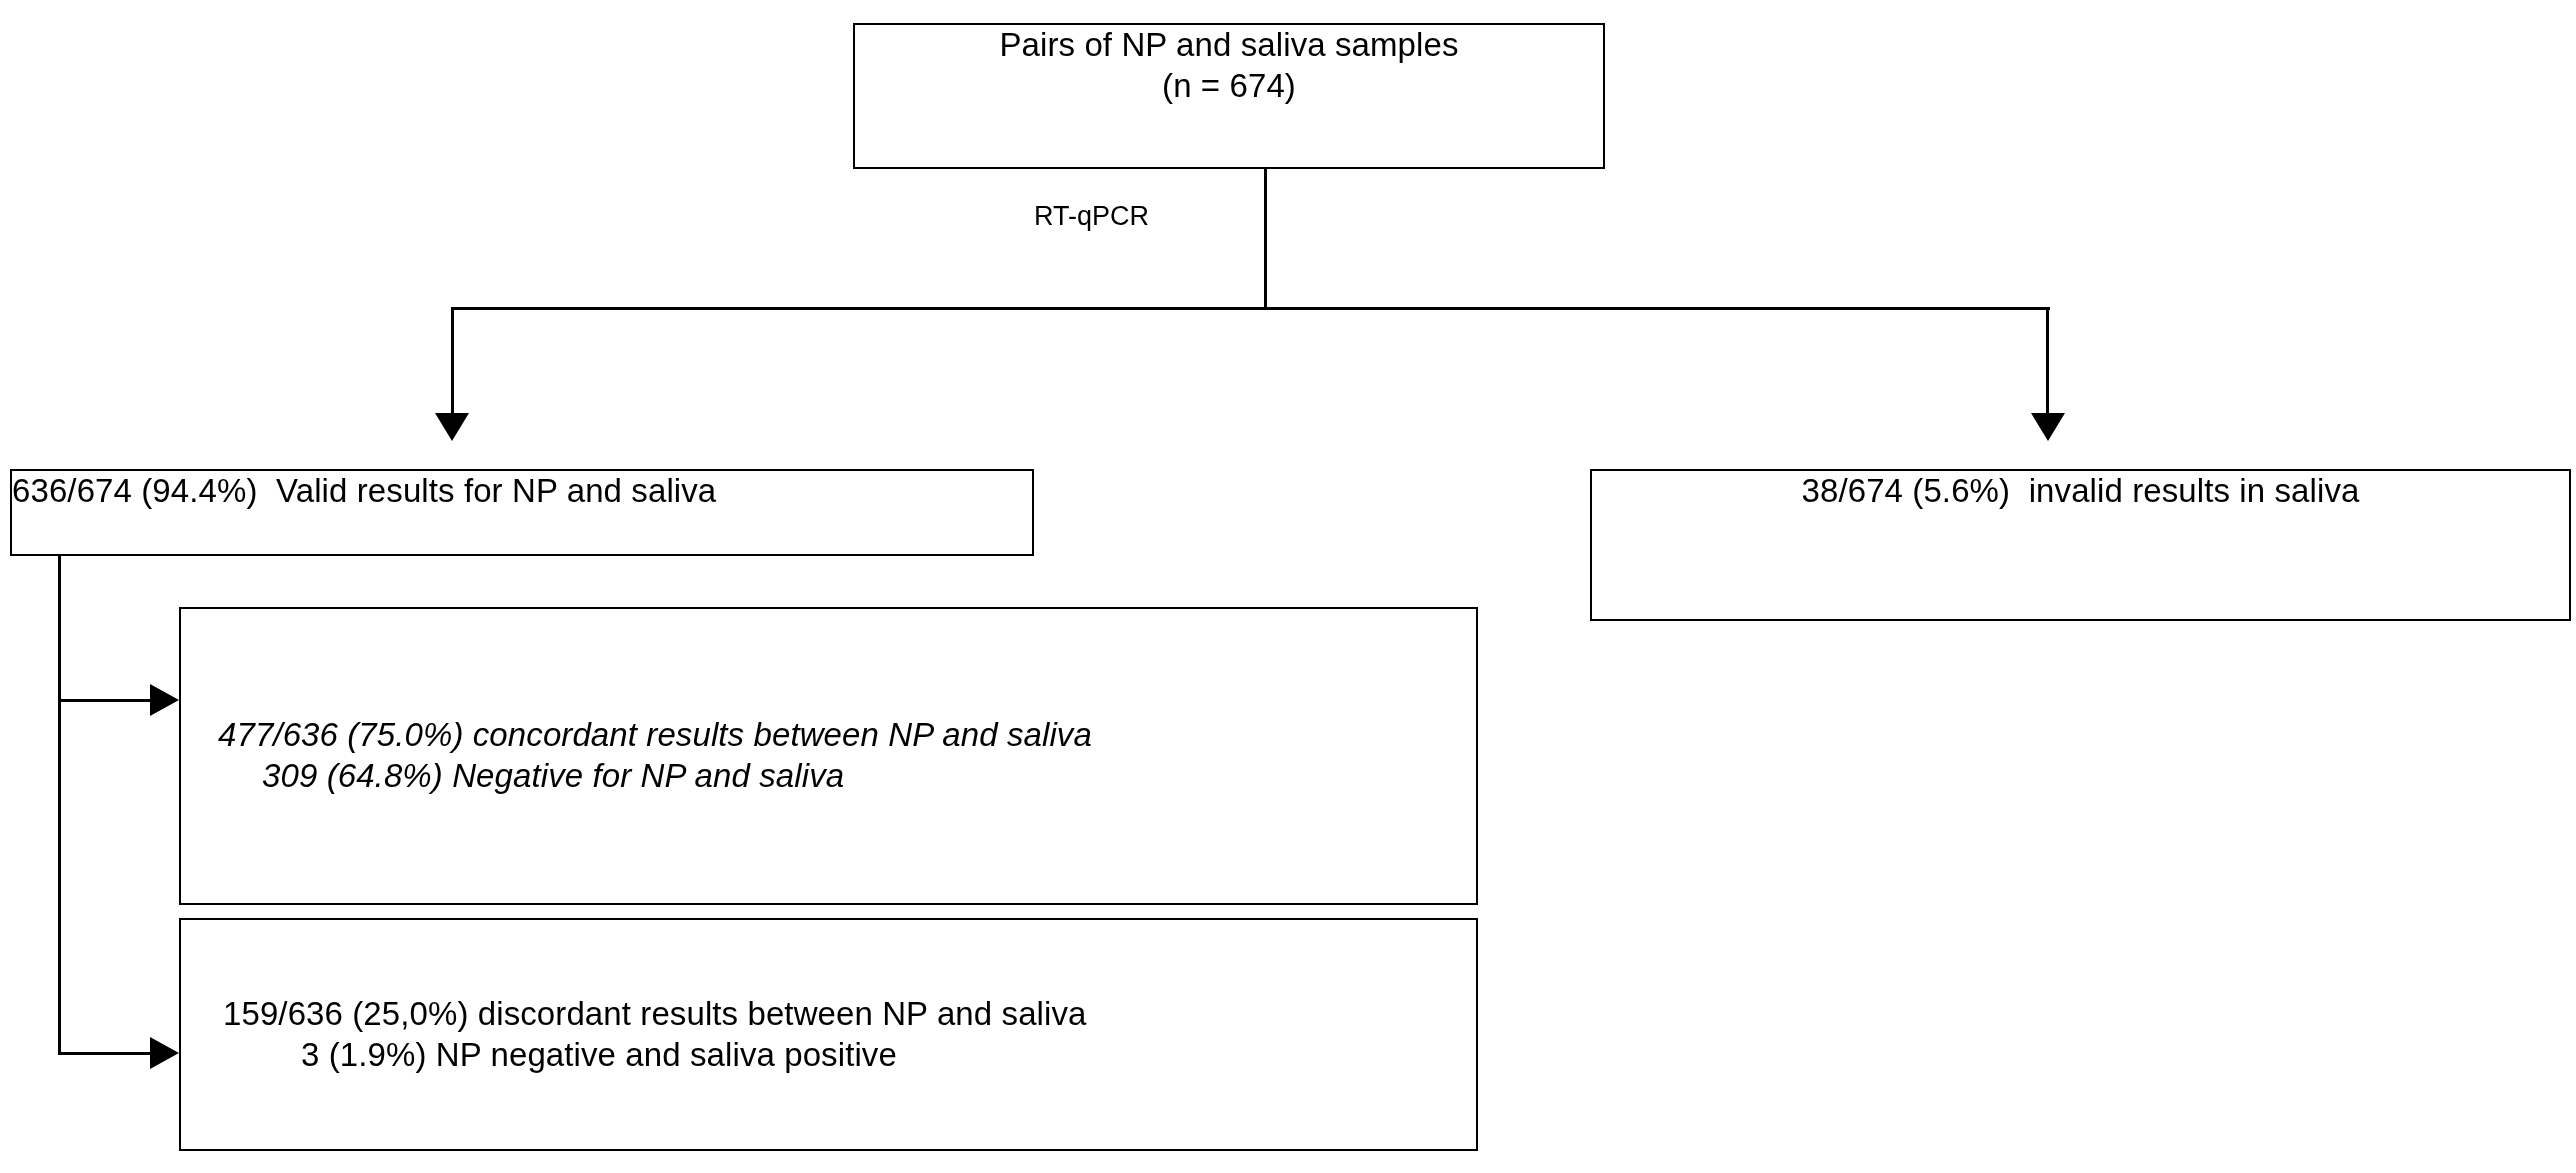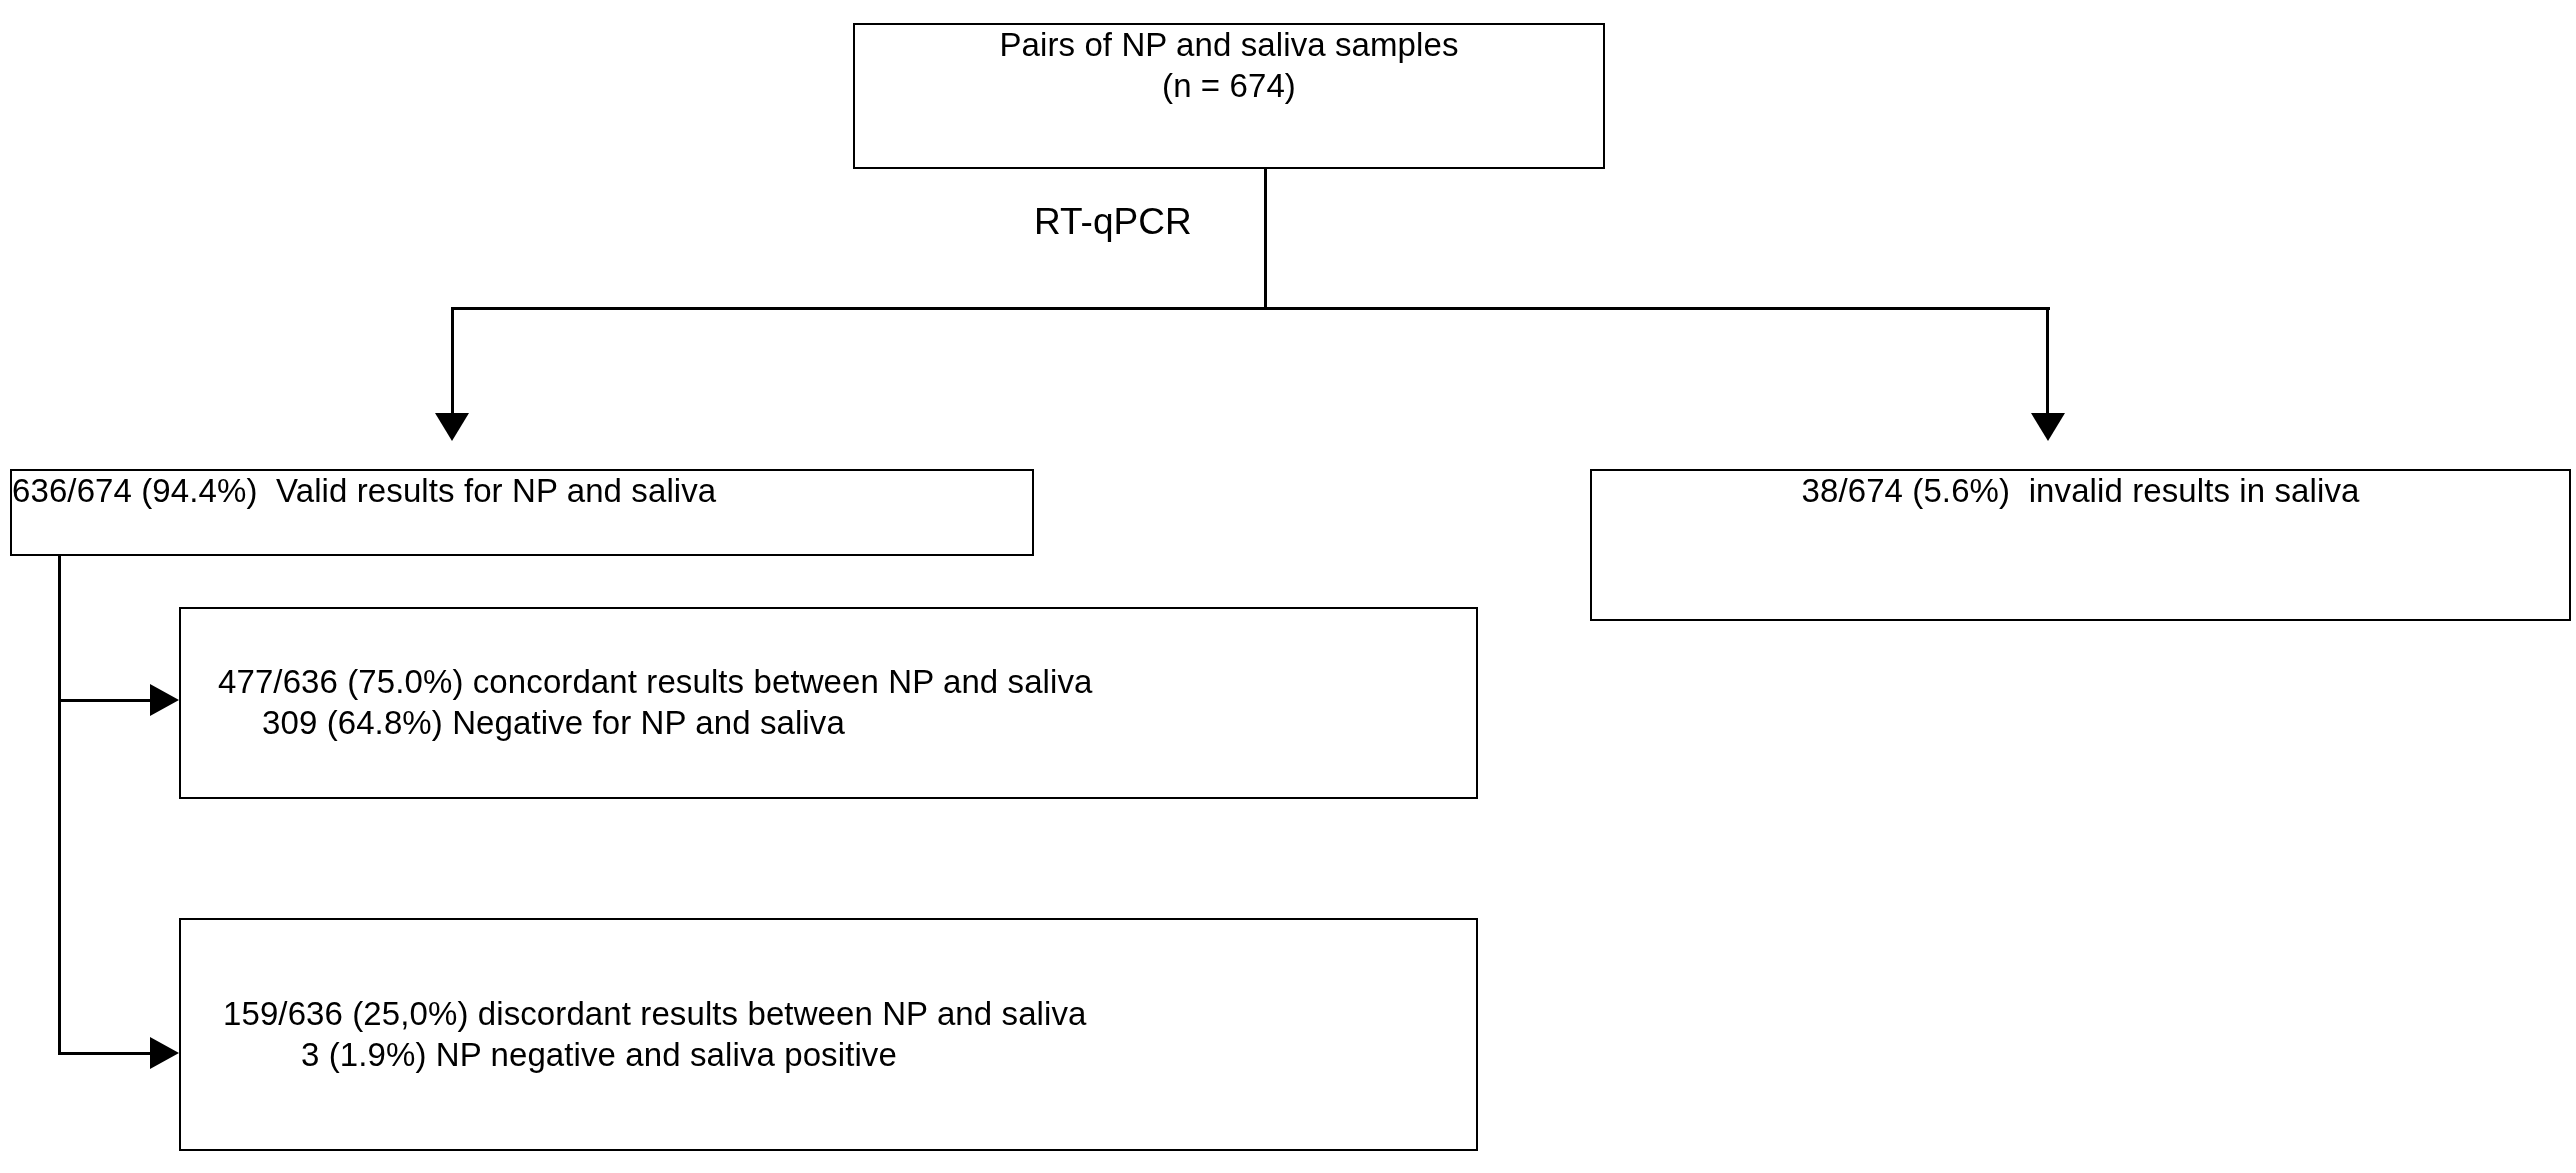--- a/index.html
+++ b/index.html
@@ -49,24 +49,25 @@
     top: 469px;
     width: 981px;
     height: 152px;
     align-items: center;
     text-align: center;
   }
   .box-concordant {
     left: 179px;
     top: 607px;
     width: 1299px;
-    height: 192px;
+    height: 298px;
     align-items: flex-start;
     justify-content: center;
     padding-left: 37px;
+    font-style: italic;
   }
   .box-discordant {
     left: 179px;
     top: 918px;
     width: 1299px;
     height: 233px;
     align-items: flex-start;
     justify-content: center;
     padding-left: 42px;
   }
@@ -79,21 +80,21 @@
     letter-spacing: 0.1px;
   }
   .line-gap {
     margin-top: 26px;
   }
   .indent-1 { padding-left: 44px; }
   .indent-2 { padding-left: 78px; }
 
   .edge-label {
     position: absolute;
-    font-size: 37px;
+    font-size: 27px;
     line-height: 1;
     white-space: pre;
   }
 
   
   .conn {
     position: absolute;
     background: #000000;
   }
   .v-line { width: 3.1px; }

